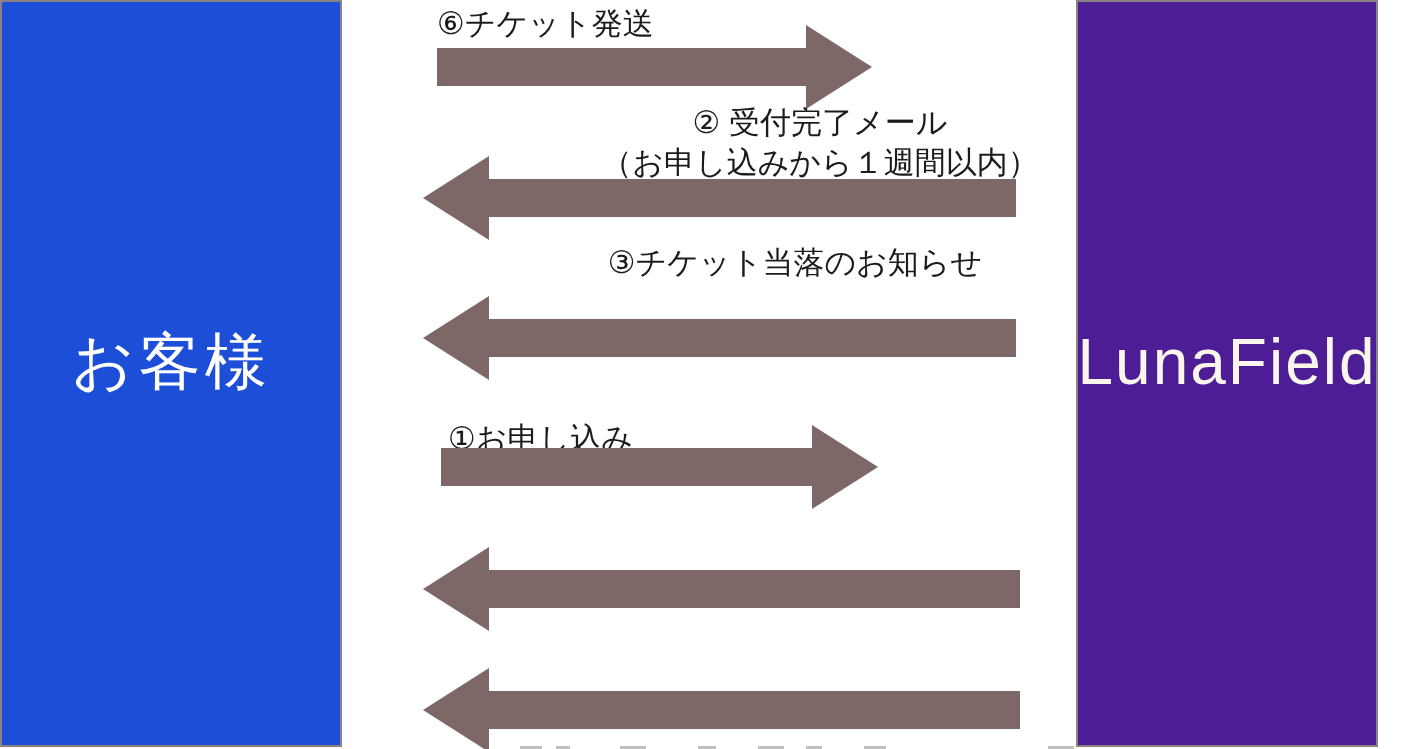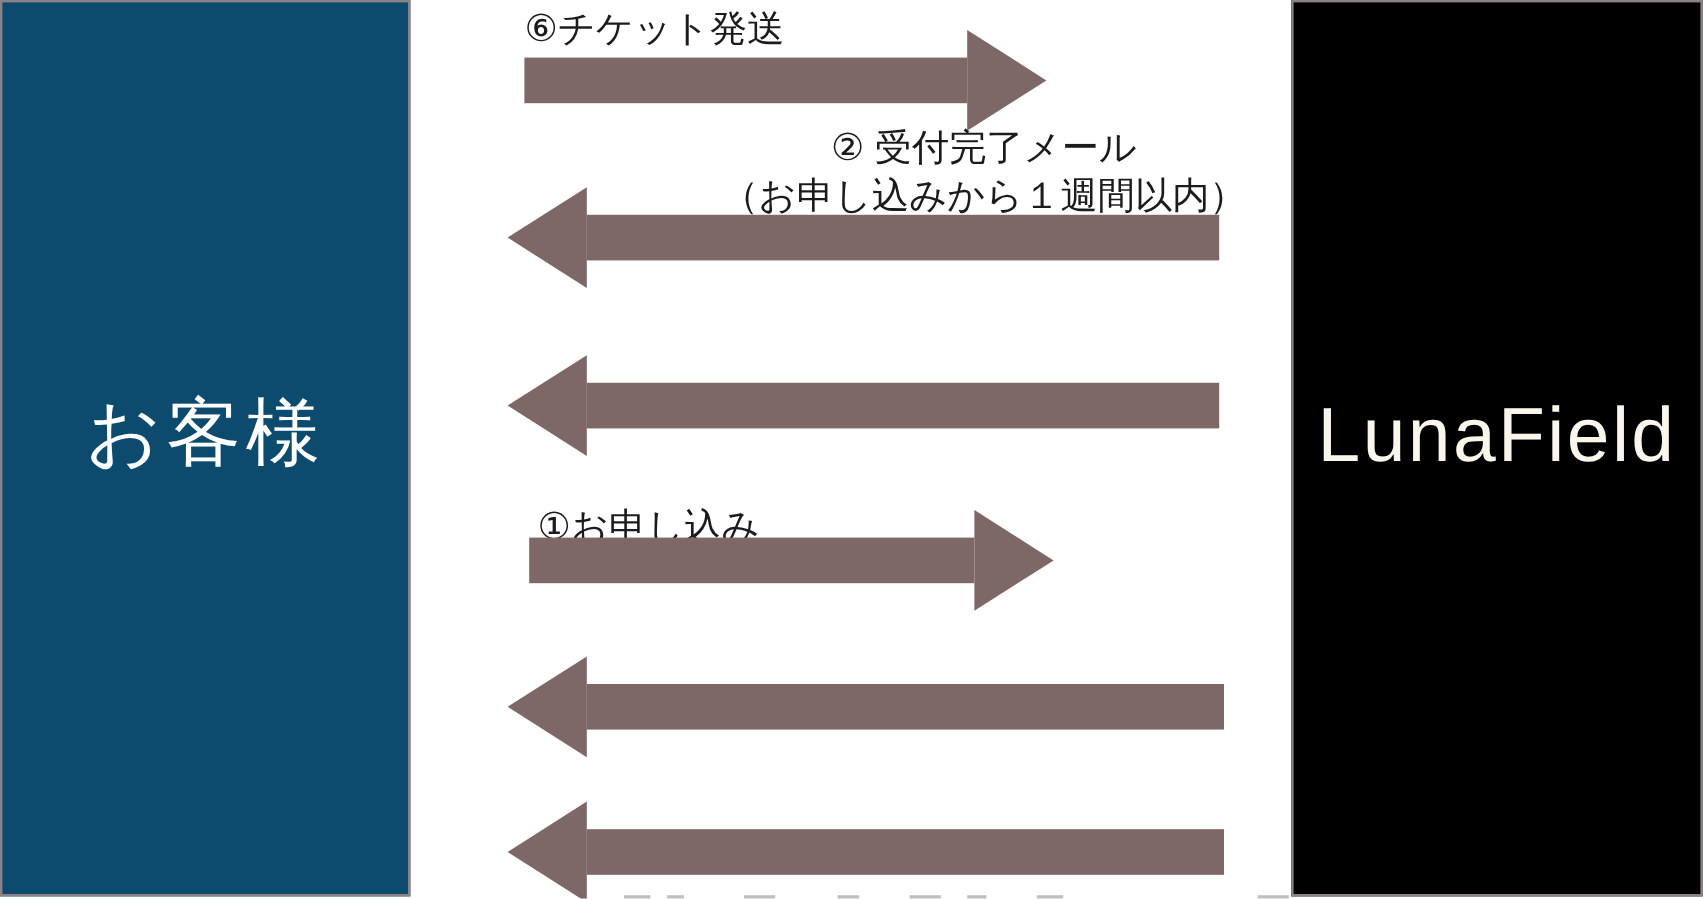--- a/index.html
+++ b/index.html
@@ -11,22 +11,22 @@
     font-family:"Liberation Sans","DejaVu Sans",sans-serif;
     color:#1b1b1b;
   }
   
   .box{
     position:absolute;top:0;height:747px;
     box-sizing:border-box;
     border:2px solid #8C8286;
     display:flex;align-items:center;justify-content:center;
   }
-  .box.pink{left:0;width:342px;background:#0c4a6e;}
-  .box.blue{left:1076px;width:343px;background:#000000;}
+  .box.pink{left:0;width:342px;background:#1d4ed8;}
+  .box.blue{left:1076px;width:302px;background:#4c1d95;}
   .box .actor-label{
     color:#ffffff;font-size:62px;letter-spacing:4px;line-height:1;
     transform:translateY(-12px);
   }
   .box.blue .actor-label{
     color:#FAF6EB;font-size:64px;font-weight:300;letter-spacing:2px;
   }
   
   .arrow{position:absolute;display:flex;align-items:center;}
   .arrow .shaft{height:38px;background:#7E6767;}
@@ -80,20 +80,21 @@
   <div class="label l2">
     <div>② 受付完了メール</div>
     <div>（お申し込みから１週間以内）</div>
   </div>
   <div class="arrow a2">
     <div class="head left"></div>
     <div class="shaft"></div>
   </div>
 
   <div class="label l3">
+    <div>③チケット当落のお知らせ</div>
   </div>
   <div class="arrow a3">
     <div class="head left"></div>
     <div class="shaft"></div>
   </div>
 
   <div class="label l4">①お申し込み</div>
   <div class="arrow a4">
     <div class="shaft"></div>
     <div class="head right"></div>

